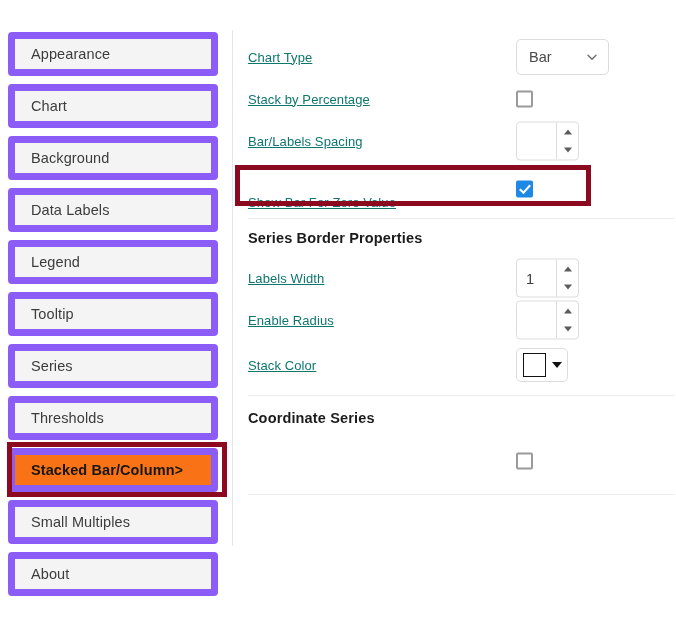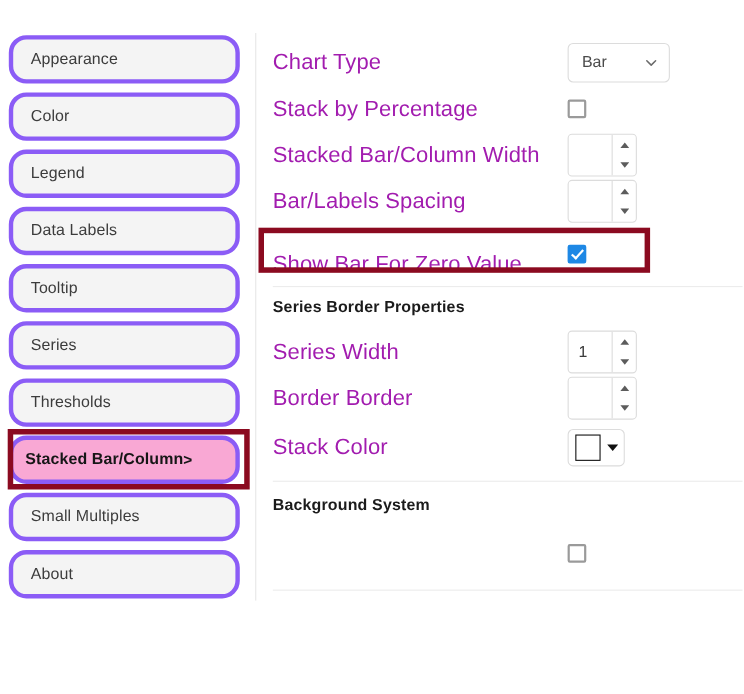--- a/index.html
+++ b/index.html
@@ -31,36 +31,35 @@
     margin: 0 14px 4px 8px;
   }
   .side-item {
     position: absolute;
     left: 0;
     top: 0;
     right: 0;
     height: 44px;
     box-sizing: border-box;
     background: #f4f4f4;
-    border: 4px solid #8b5cf6;
-    border-radius: 16px;
+    border: 7px solid #8b5cf6;
+    border-radius: 4px;
     display: flex;
     align-items: center;
     padding: 0 16px;
     font-size: 14.5px;
     color: #3c3c3c;
     letter-spacing: .1px;
     cursor: pointer;
     white-space: nowrap;
   }
   .side-item.selected {
     font-weight: bold;
     color: #161616;
-    background: #f9a8d4;
-    justify-content: center;
+    background: #f97316;
   }
   .side-item .chev {
     margin-left: auto;
     font-weight: bold;
     font-size: 14px;
     color: #161616;
     padding-right: 28px;
   }
   
   .side-slot.highlight::after {
@@ -97,24 +96,25 @@
     padding: 36px 0 0 0;
   }
   .prop-row {
     position: relative;
     display: flex;
     align-items: center;
     height: 42px;
     padding: 0 14px 0 15px;
   }
   .prop-label {
-    font-size: 20px;
-    color: #a21caf;
+    font-size: 13px;
+    color: #0f766e;
     letter-spacing: .1px;
     white-space: nowrap;
+    text-decoration: underline;
   }
   .prop-ctl {
     position: absolute;
     left: 283px;
     top: 50%;
     transform: translateY(-50%);
     display: flex;
     align-items: center;
   }
 
@@ -282,34 +282,39 @@
 <div id="sidebar">
 
   <div class="side-slot">
     <div class="side-item">
       <span>Appearance</span>
     </div>
   </div>
 
   <div class="side-slot">
     <div class="side-item">
-      <span>Color</span>
-    </div>
-  </div>
-
+      <span>Chart</span>
+    </div>
+  </div>
+
+  <div class="side-slot">
+    <div class="side-item">
+      <span>Background</span>
+    </div>
+  </div>
+
+  <div class="side-slot">
+    <div class="side-item">
+      <span>Data Labels</span>
+    </div>
+  </div>
 
   <div class="side-slot">
     <div class="side-item">
       <span>Legend</span>
-    </div>
-  </div>
-
-  <div class="side-slot">
-    <div class="side-item">
-      <span>Data Labels</span>
     </div>
   </div>
 
   <div class="side-slot">
     <div class="side-item">
       <span>Tooltip</span>
     </div>
   </div>
 
   <div class="side-slot">
@@ -362,84 +367,68 @@
     </div>
   </div>
 
   <div class="prop-row">
     <span class="prop-label">Stack by Percentage</span>
     <div class="prop-ctl">
       <span class="cbox"></span>
     </div>
   </div>
 
-  <div class="prop-row">
-    <span class="prop-label">Stacked Bar/Column Width</span>
+
+  <div class="prop-row">
+    <span class="prop-label">Bar/Labels Spacing</span>
     <div class="prop-ctl">
       <div class="spin">
         <span class="val"></span>
         <div class="btns">
           <div>
               <span class="tri-up"></span>
             </div>
           <div>
               <span class="tri-dn"></span>
             </div>
         </div>
       </div>
     </div>
   </div>
 
-  <div class="prop-row">
-    <span class="prop-label">Bar/Labels Spacing</span>
-    <div class="prop-ctl">
-      <div class="spin">
-        <span class="val"></span>
-        <div class="btns">
-          <div>
-              <span class="tri-up"></span>
-            </div>
-          <div>
-              <span class="tri-dn"></span>
-            </div>
-        </div>
-      </div>
-    </div>
-  </div>
-
   <div class="prop-row highlight" style="margin-top:6px;align-items:flex-end;">
     <span class="prop-label">Show Bar For Zero Value</span>
     <div class="prop-ctl">
       <span class="cbox on"></span>
     </div>
   </div>
 
   <div class="h-divider" style="margin-top:8px;"></div>
 
   <div class="section-head">Series Border Properties</div>
 
   <div class="prop-row">
-    <span class="prop-label">Series Width</span>
+    <span class="prop-label">Labels Width</span>
     <div class="prop-ctl">
       <div class="spin">
         <span class="val">1</span>
         <div class="btns">
           <div>
               <span class="tri-up"></span>
             </div>
           <div>
               <span class="tri-dn"></span>
             </div>
         </div>
       </div>
     </div>
   </div>
 
   <div class="prop-row">
-    <span class="prop-label">Border Border</span>
+    <span class="prop-label">Enable Radius</span>
     <div class="prop-ctl">
       <div class="spin">
         <span class="val"></span>
         <div class="btns">
           <div>
               <span class="tri-up"></span>
             </div>
           <div>
               <span class="tri-dn"></span>
             </div>
@@ -453,21 +442,21 @@
     <div class="prop-ctl">
       <div class="colorpick">
         <span class="swatch"></span>
         <span class="caret-sm"></span>
       </div>
     </div>
   </div>
 
   <div class="h-divider" style="margin-top:6px;"></div>
 
-  <div class="section-head" style="height:44px;">Background System</div>
+  <div class="section-head" style="height:44px;">Coordinate Series</div>
 
   <div class="prop-row">
     <div class="prop-ctl">
       <span class="cbox"></span>
     </div>
   </div>
 
   <div class="h-divider" style="margin-top:12px;"></div>
 
 </div>

